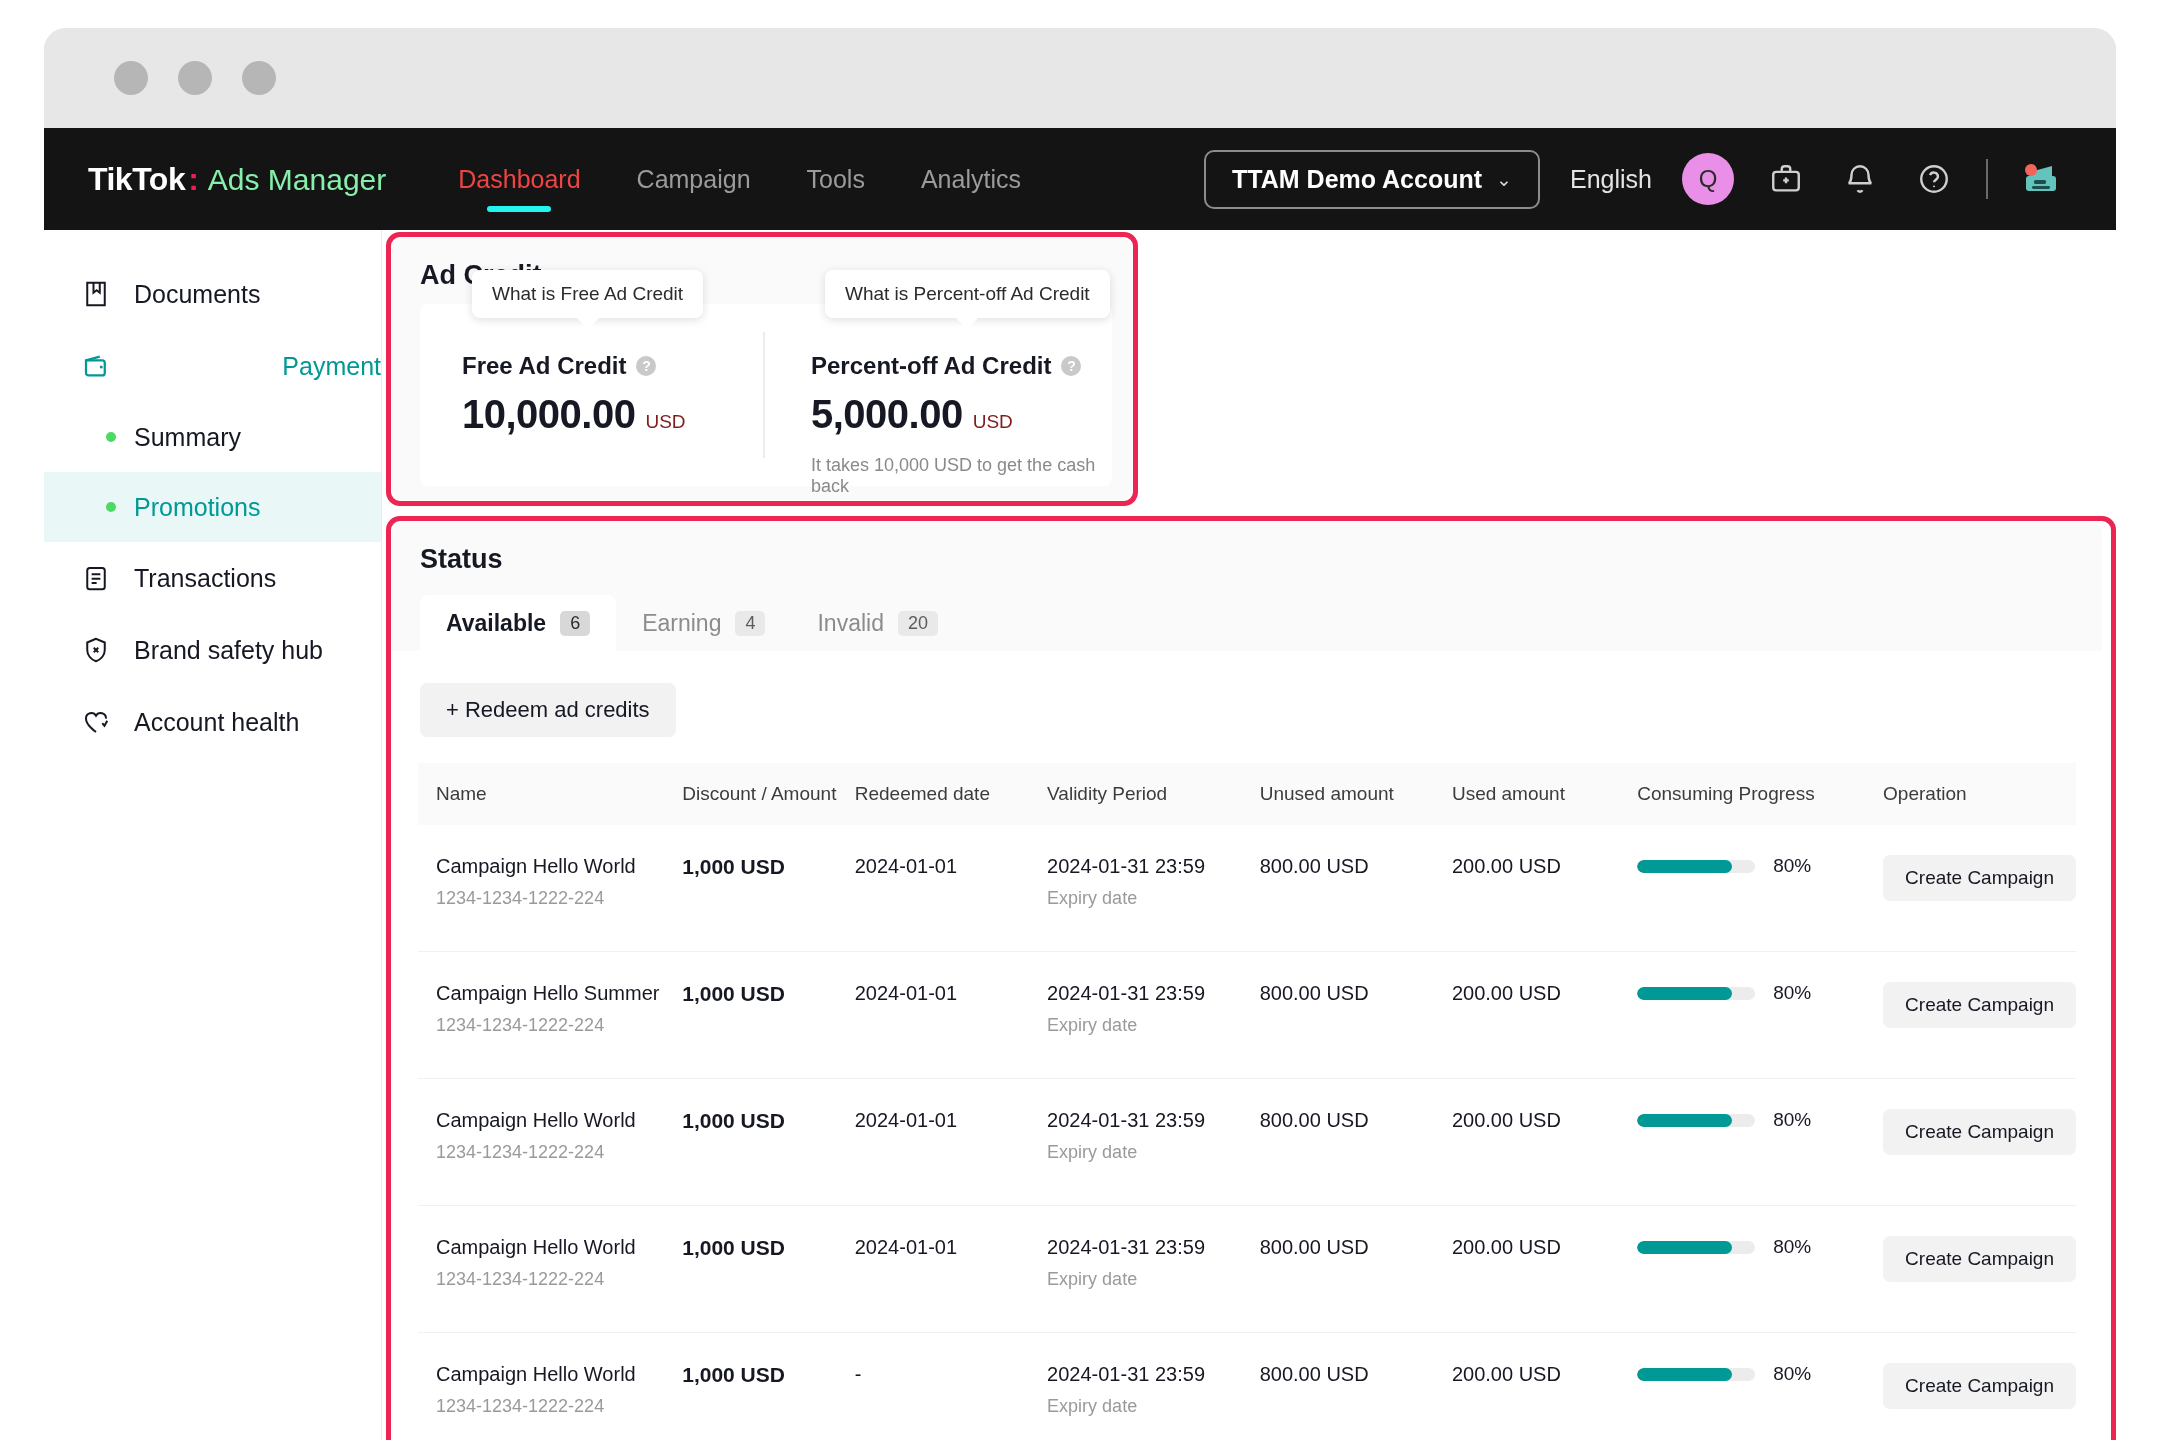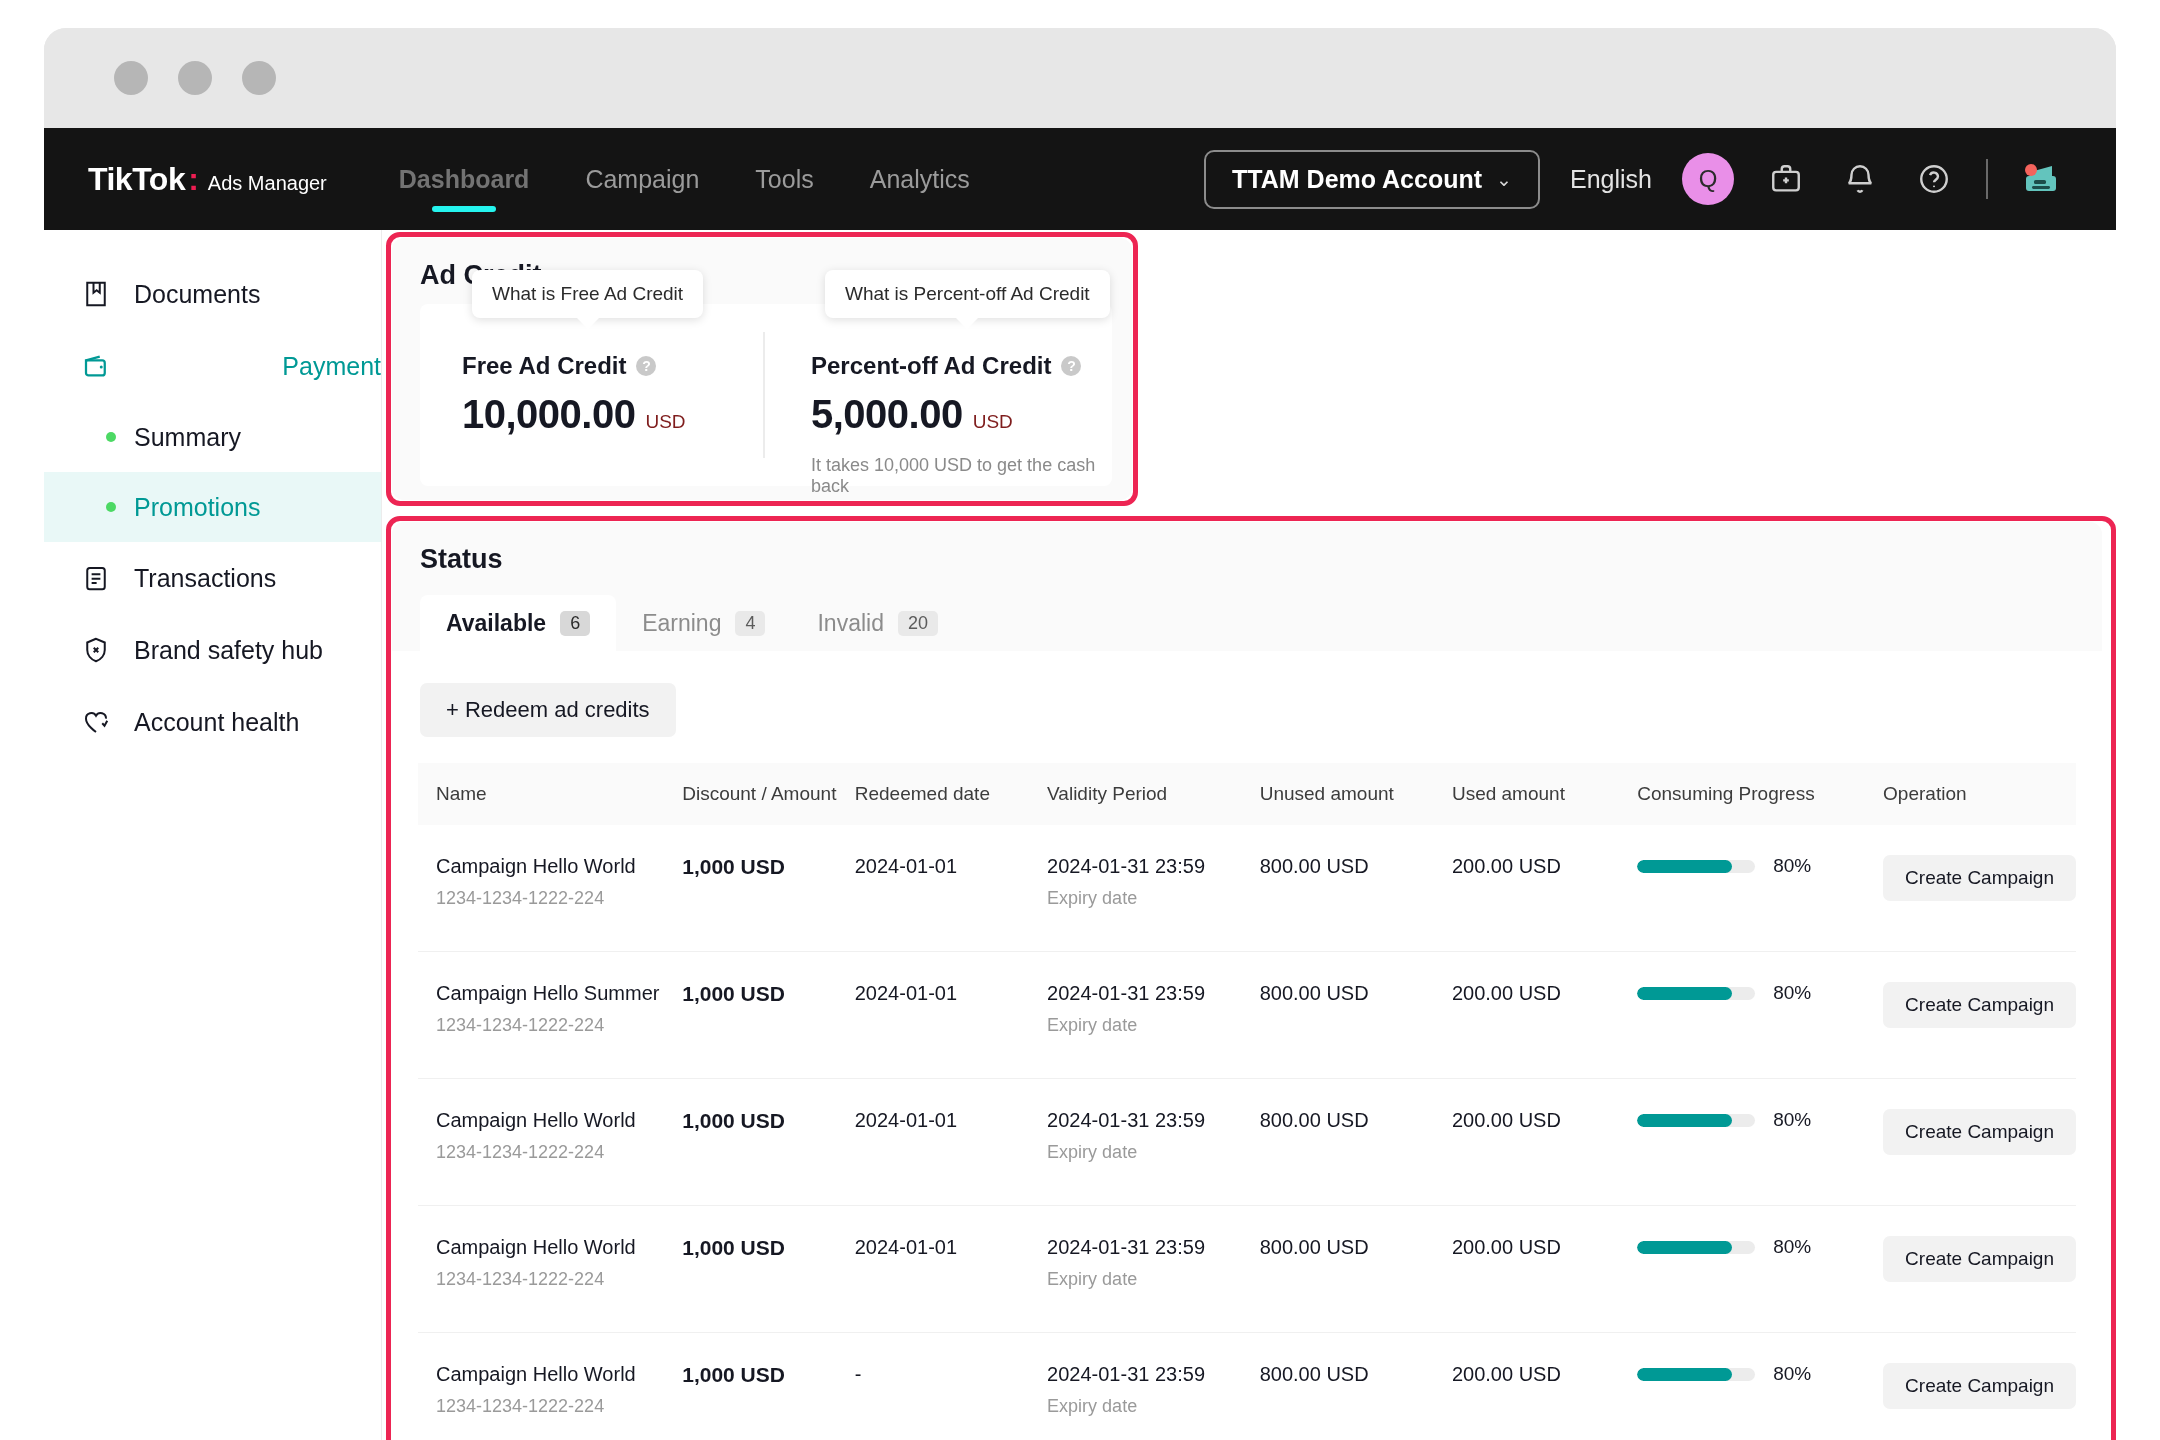--- a/index.html
+++ b/index.html
@@ -36,28 +36,28 @@
     background:#141414;
     display:flex; align-items:center;
     padding:0 0 0 44px;
     position:relative;
   }
   .brand { display:flex; align-items:baseline; gap:9px; white-space:nowrap; }
   .brand-tiktok {
     color:#fff; font-size:32px; font-weight:bold; letter-spacing:-0.5px;
   }
   .brand-colon { color:#ee1d52; font-weight:bold; font-size:32px; margin-left:-6px;}
-  .brand-sub { color:#ffffff; font-size:20px; font-weight:400; }
+  .brand-sub { color:#86efac; font-size:30px; font-weight:400; }
 
   .navlinks { display:flex; align-items:center; gap:56px; margin-left:72px; height:100%; }
   .navlink {
     color:#9b9b9b; font-size:25px; position:relative; cursor:pointer;
     display:flex; align-items:center; height:100%;
   }
-  .navlink.active { color:#737373; font-weight:bold; }
+  .navlink.active { color:#ef4444; font-weight:normal; }
   .navlink.active::after {
     content:""; position:absolute; left:50%; transform:translateX(-50%);
     bottom:18px; width:64px; height:6px; background:#25f4ee; border-radius:3px;
   }
 
   .nav-right {
     margin-left:auto; display:flex; align-items:center; gap:30px; padding-right:52px;
   }
   .acct-btn {
     border:2px solid #8c8c8c; border-radius:10px;

